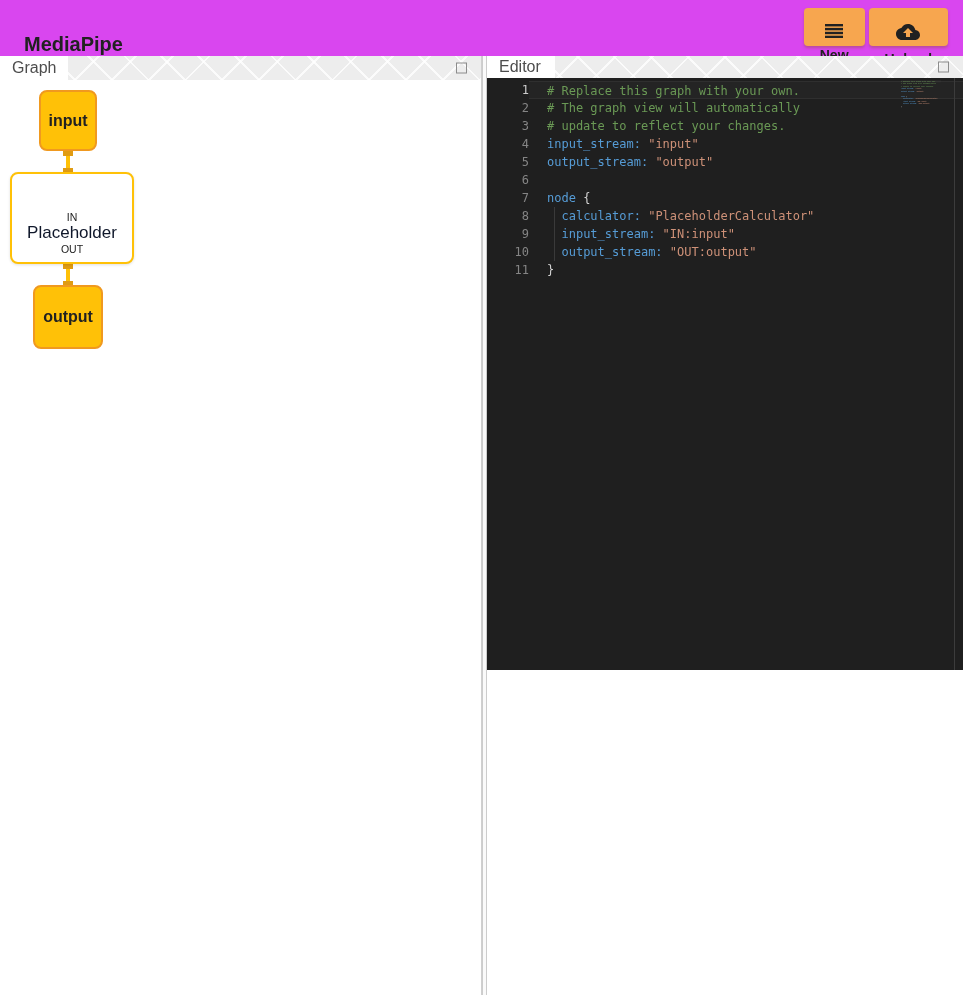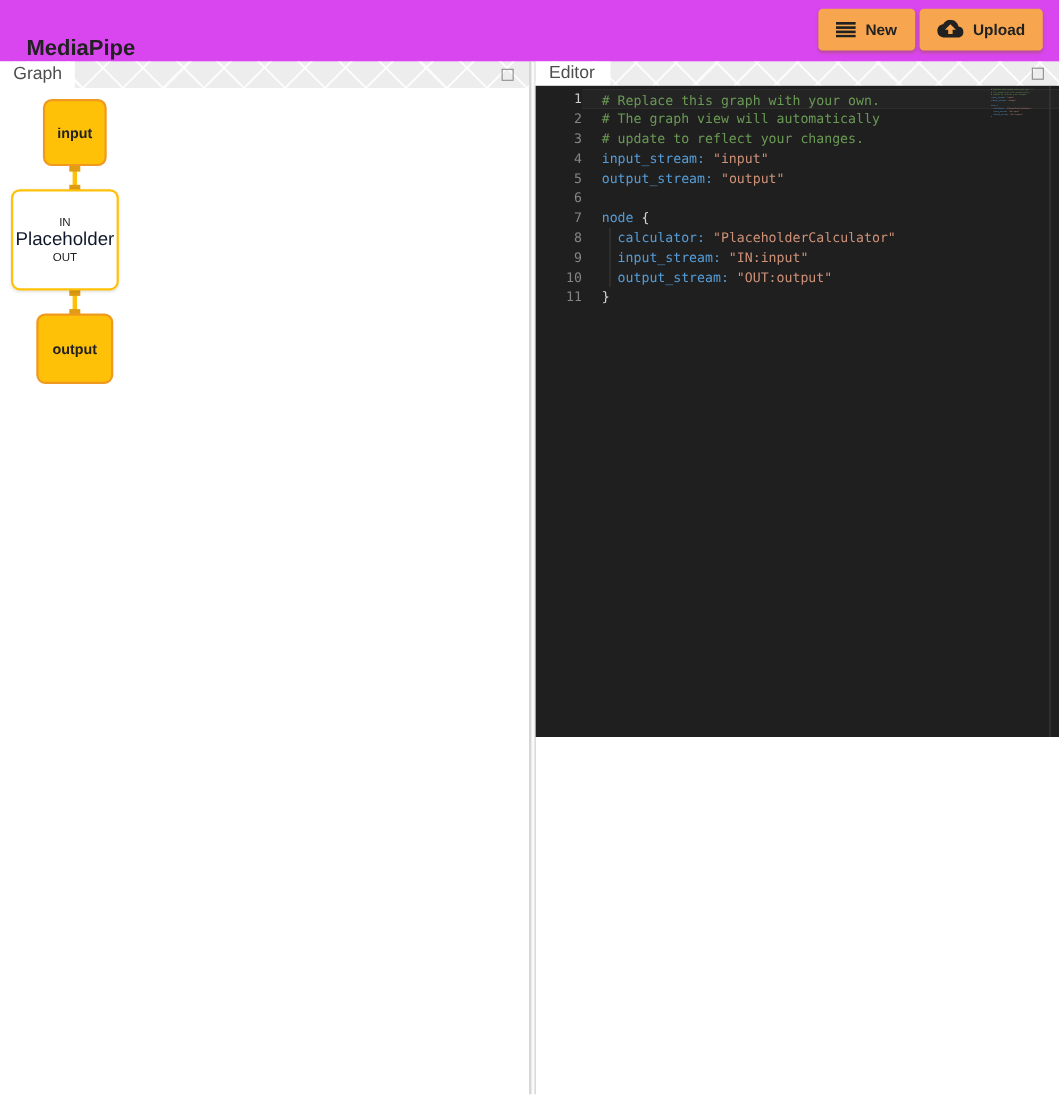--- a/index.html
+++ b/index.html
@@ -8,21 +8,21 @@
   .app { position:relative; width:963px; height:995px; background:#ffffff; }
 
   
   .header { position:absolute; left:0; top:0; width:963px; height:56px;
             background:#d946ef; display:flex; align-items:flex-end; }
   .app-title { margin-left:24px; font-size:20px; font-weight:bold; color:#212121; }
   .header-actions { position:absolute; right:15px; top:8px; display:flex; gap:4px; }
   .hdr-btn { height:38px; padding:16px 16px; border:none; border-radius:4px;
              background:#F7A64F; color:#212121; font-size:14px; font-weight:bold;
              font-family:"Liberation Sans", sans-serif; display:flex; align-items:center; gap:9px;
-             box-shadow:0 2px 3px rgba(130,85,0,.35); cursor:pointer; }
+             box-shadow:0 2px 3px rgba(130,85,0,.35); cursor:pointer;flex-direction:column; }
   .hdr-btn svg { display:block; }
 
   
   .panel { position:absolute; }
   .tabstrip { position:relative; width:100%;
               background-color:#ededed;
               background-image:
                 repeating-linear-gradient(45deg, rgba(255,255,255,.8) 0 2px, transparent 2px 26px),
                 repeating-linear-gradient(-45deg, rgba(255,255,255,.8) 0 2px, transparent 2px 26px); }
   .tab { position:absolute; left:0; top:0; bottom:0; background:#ffffff;
@@ -33,25 +33,25 @@
               cursor:pointer; }
 
   
   .graph-panel { left:0; top:56px; width:482px; height:939px; border-right:1px solid #cfcfcf; }
   .graph-panel .tabstrip { height:24px; }
   .graph-canvas { position:absolute; left:0; top:24px; right:0; bottom:0; background:#ffffff; }
 
   .gnode { position:absolute; border-radius:8px; display:flex; align-items:center;
            justify-content:center; cursor:pointer; }
   .gnode.stream { background:#FFC107; border:2px solid #F0991F; color:#212121;
-                  font-weight:bold; font-size:13px; }
+                  font-weight:bold; font-size:16px; }
   .node-input  { left:39px; top:10px;  width:58px; height:61px; }
   .node-output { left:33px; top:205px; width:70px; height:64px; }
-  .node-calc { left:10px; top:92px; width:98px; height:92px; background:#ffffff;
-               border:2px solid #FFC107; flex-direction:column; justify-content:center;
+  .node-calc { left:10px; top:92px; width:124px; height:92px; background:#ffffff;
+               border:2px solid #FFC107; flex-direction:column; justify-content:flex-end;
                padding:7px 0; box-shadow:0 1px 3px rgba(0,0,0,.12); }
   .node-calc .port-label { font-size:10.5px; color:#212121; }
   .node-calc .calc-title { font-size:17px; color:#0f172a; }
 
   .edge { position:absolute; left:66px; width:4px; background:#FFC107; }
   .edge-1 { top:68px;  height:32px; }
   .edge-2 { top:182px; height:30px; }
   .port { position:absolute; left:63px; width:10px; height:10px; background:#E09C13; }
   .port-1 { top:66px;  }
   .port-2 { top:88px;  }

